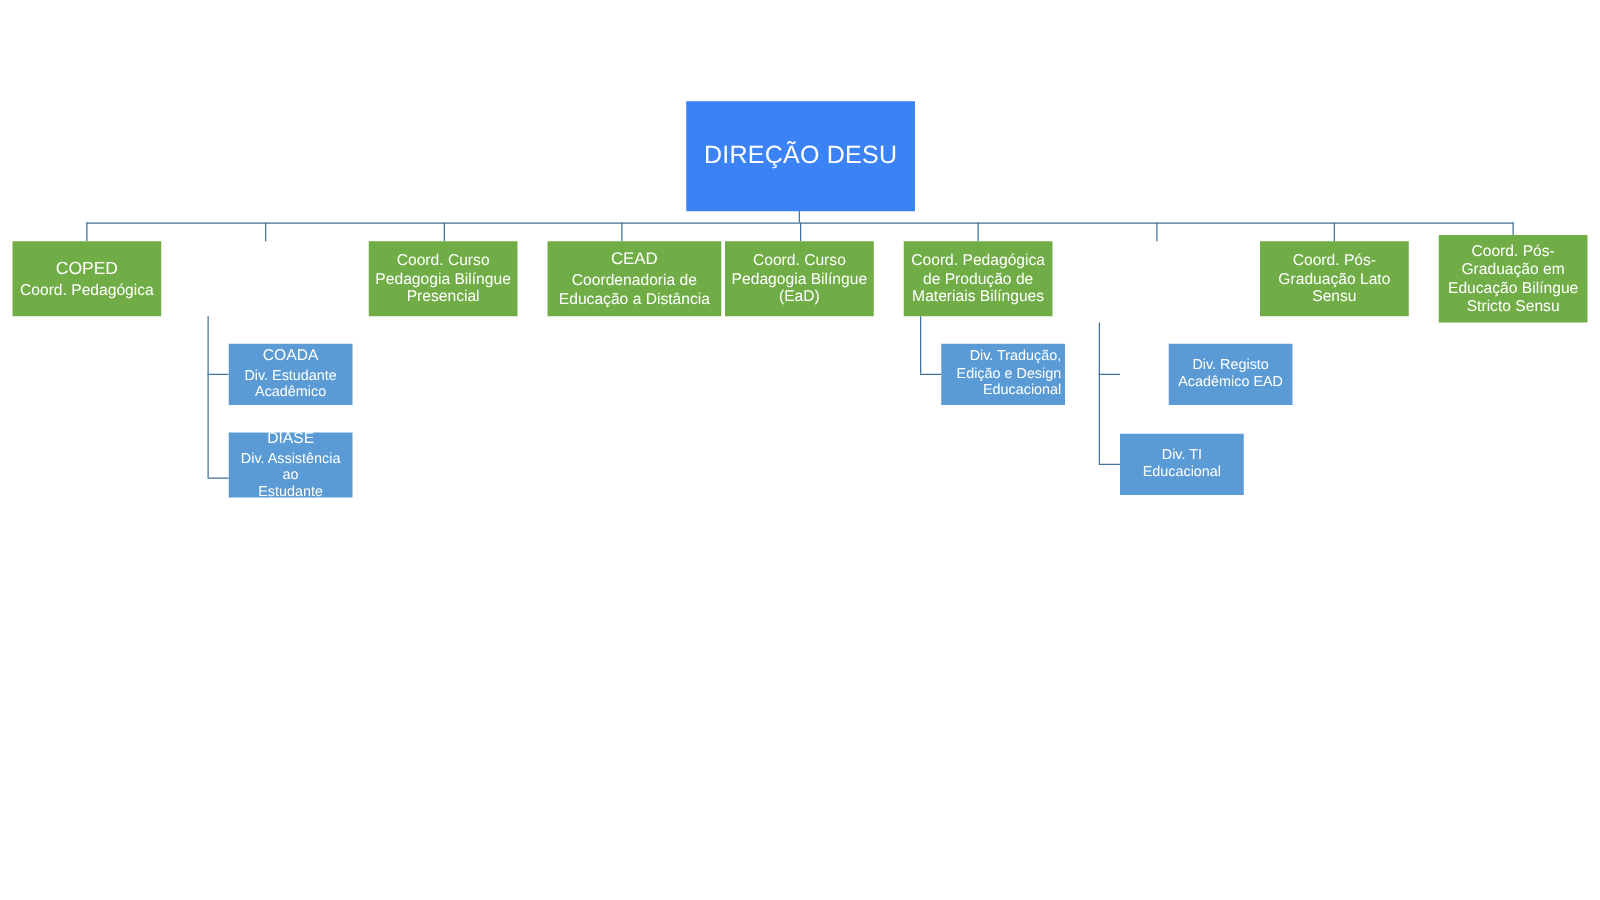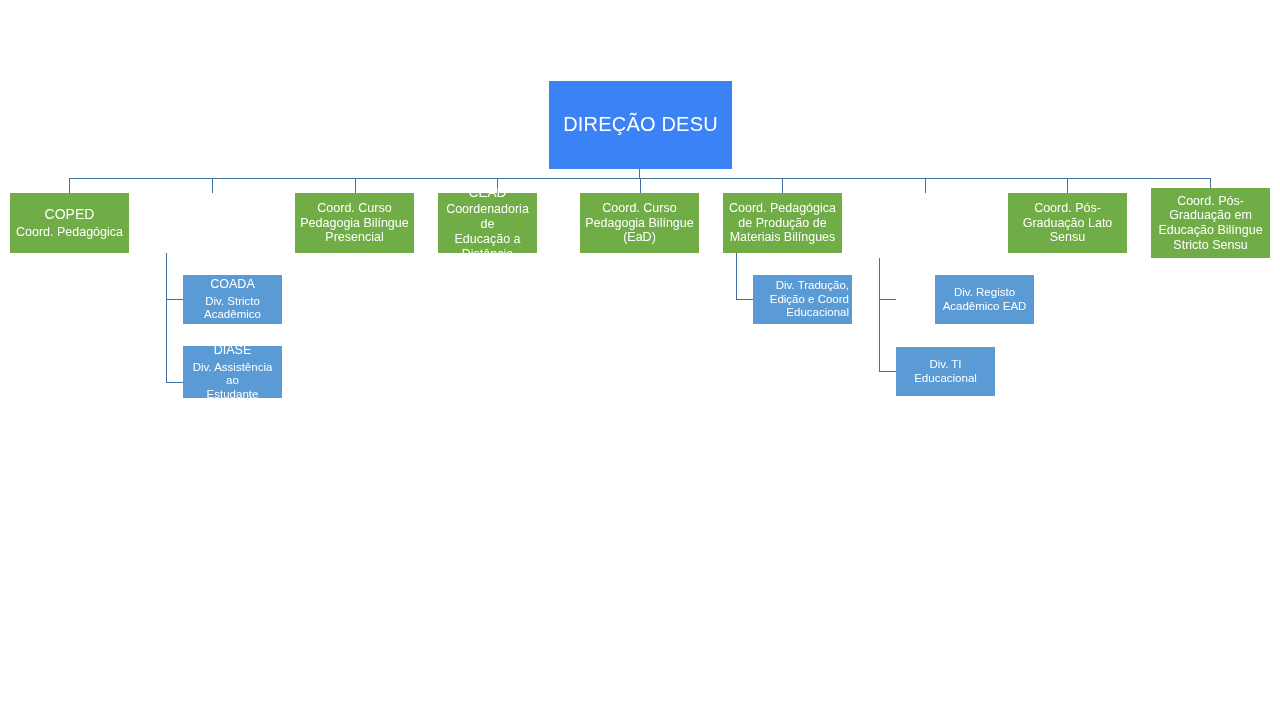--- a/index.html
+++ b/index.html
@@ -123,21 +123,21 @@
     <span class="desc-line">Coord. Pedagógica</span>
   </div>
 
 
   <div class="node node-green" style="left:295px; top:193px; width:119px; height:60px;">
     <span class="desc-line">Coord. Curso</span>
     <span class="desc-line">Pedagogia Bilíngue</span>
     <span class="desc-line">Presencial</span>
   </div>
 
-  <div class="node node-green" style="left:438px; top:193px; width:99px; height:60px;">
+  <div class="node node-green" style="left:438px; top:193px; width:139px; height:60px;">
     <span class="code">CEAD</span>
     <span class="desc-line">Coordenadoria de</span>
     <span class="desc-line">Educação a Distância</span>
   </div>
 
   <div class="node node-green" style="left:580px; top:193px; width:119px; height:60px;">
     <span class="desc-line">Coord. Curso</span>
     <span class="desc-line">Pedagogia Bilíngue</span>
     <span class="desc-line">(EaD)</span>
   </div>
@@ -157,33 +157,33 @@
 
   <div class="node node-green" style="left:1151px; top:188px; width:119px; height:70px;">
     <span class="desc-line">Coord. Pós-</span>
     <span class="desc-line">Graduação em</span>
     <span class="desc-line">Educação Bilíngue</span>
     <span class="desc-line">Stricto Sensu</span>
   </div>
 
   <div class="node node-blue" style="left:183px; top:275px; width:99px; height:49px;">
     <span class="code">COADA</span>
-    <span class="desc-line">Div. Stricto</span>
+    <span class="desc-line">Div. Estudante</span>
     <span class="desc-line">Acadêmico</span>
   </div>
 
   <div class="node node-blue" style="left:183px; top:346px; width:99px; height:52px;">
     <span class="code">DIASE</span>
     <span class="desc-line">Div. Assistência ao</span>
     <span class="desc-line">Estudante</span>
   </div>
 
   <div class="node node-blue" style="left:753px; top:275px; width:99px; height:49px;align-items:flex-end;">
     <span class="desc-line">Div. Tradução,</span>
-    <span class="desc-line">Edição e Coord</span>
+    <span class="desc-line">Edição e Design</span>
     <span class="desc-line">Educacional</span>
   </div>
 
   <div class="node node-blue" style="left:935px; top:275px; width:99px; height:49px;">
     <span class="desc-line">Div. Registo</span>
     <span class="desc-line">Acadêmico EAD</span>
   </div>
 
   <div class="node node-blue" style="left:896px; top:347px; width:99px; height:49px;">
     <span class="desc-line">Div. TI</span>

